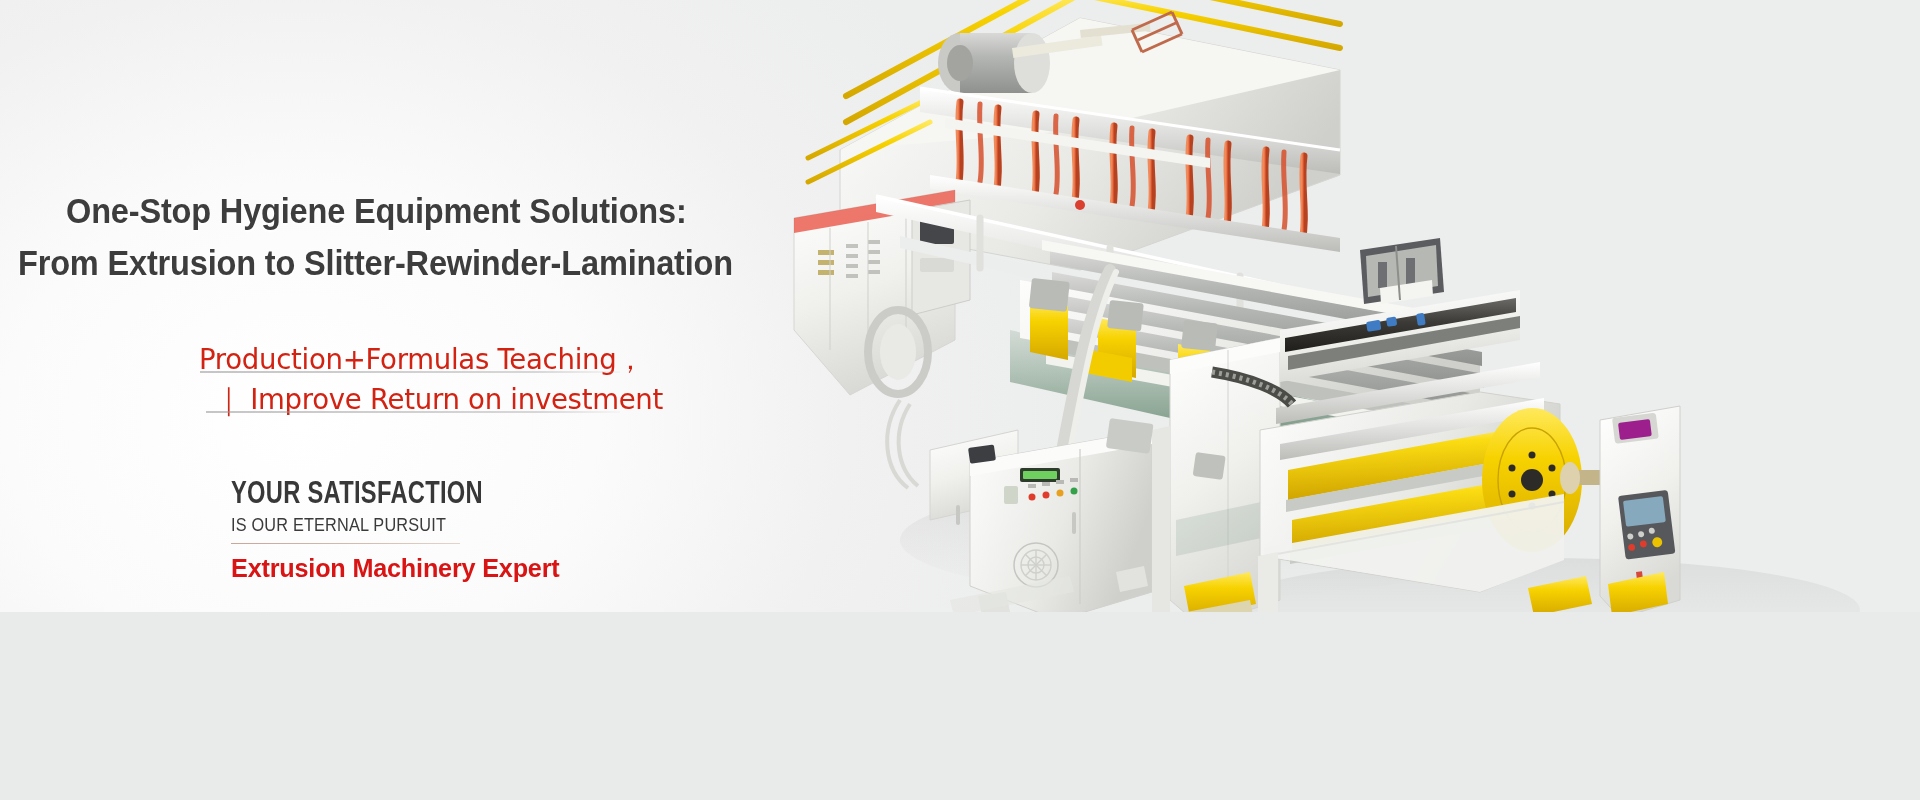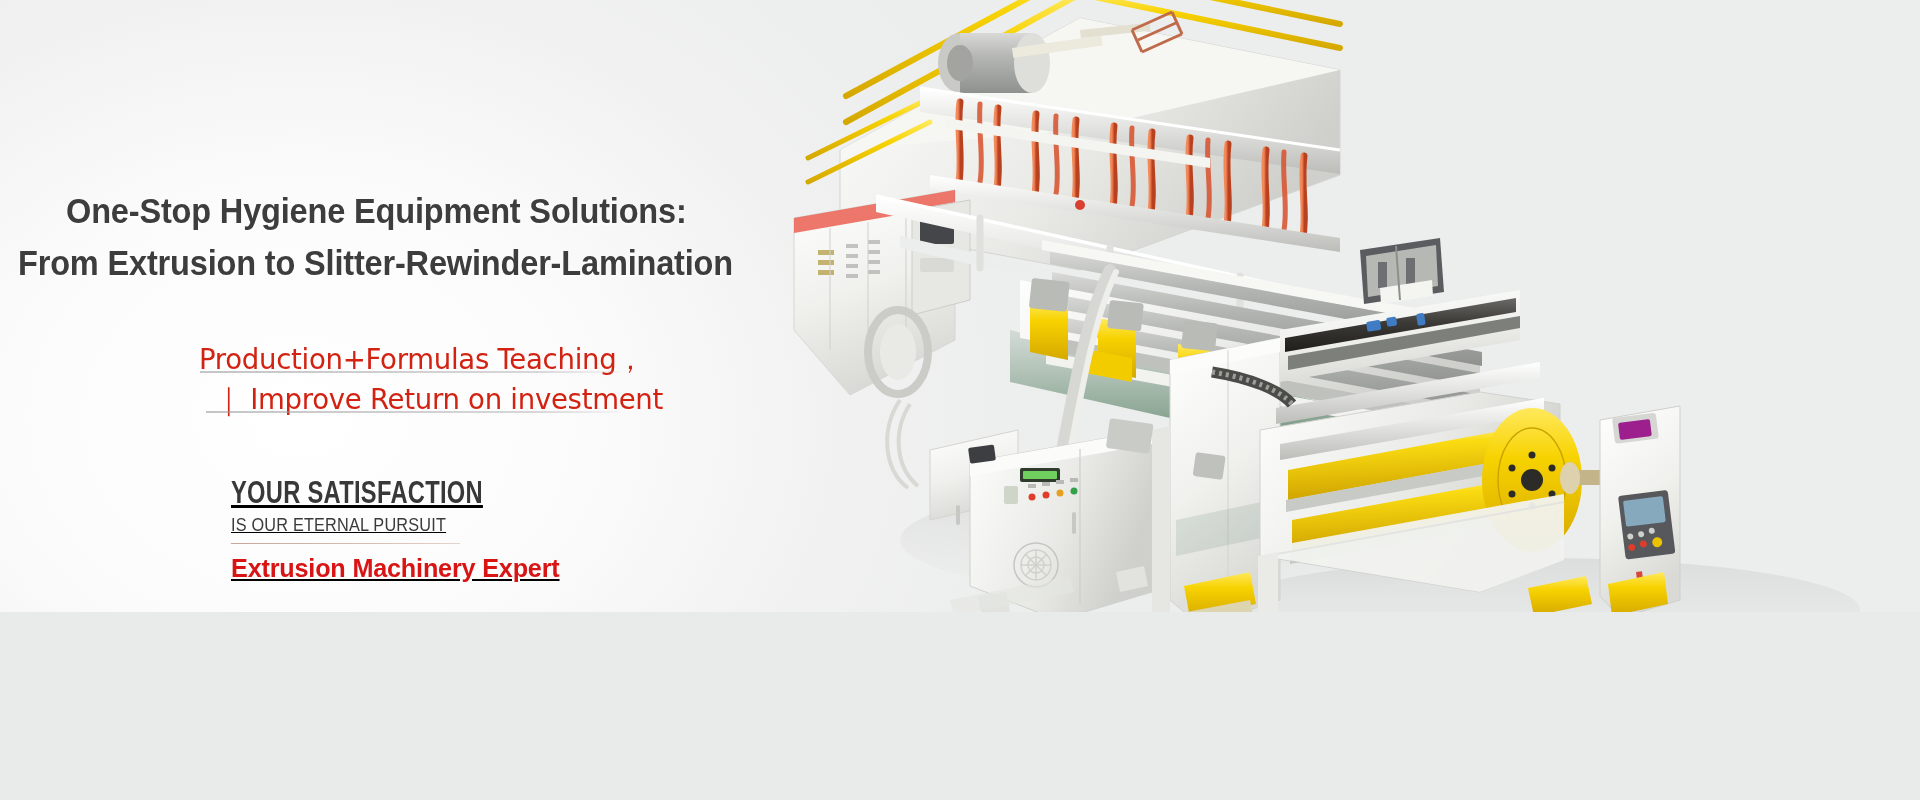--- a/index.html
+++ b/index.html
@@ -48,21 +48,21 @@
   #redline-1 { left:199px; top:340px; }
   #redline-2 { left:215px; top:380px; }
   .red-rule {
     position:absolute; height:2px;
     background:linear-gradient(to right, rgba(150,150,150,0.55), rgba(170,170,170,0.45) 80%, rgba(200,200,200,0.1));
   }
   #rule-1 { left:200px; top:371px; width:420px; }
   #rule-2 { left:206px; top:411px; width:414px; }
 
   
-  #slogan { position:absolute; left:231px; top:476px; width:420px;text-decoration:underline; }
+  #slogan { position:absolute; left:231px; top:476px; width:420px; }
   #slogan-main {
     font-family:"Liberation Sans", sans-serif;
     font-weight:bold;
     font-size:32px;
     color:#383838;
     letter-spacing:0.4px;
     transform:scaleX(0.74);
     transform-origin:left center;
     white-space:nowrap;
     line-height:1;

